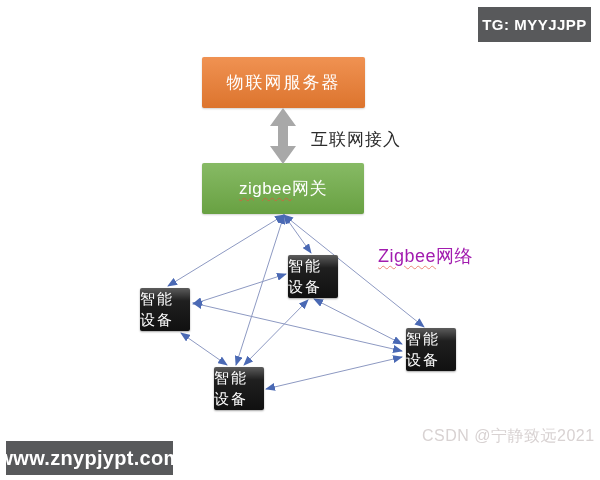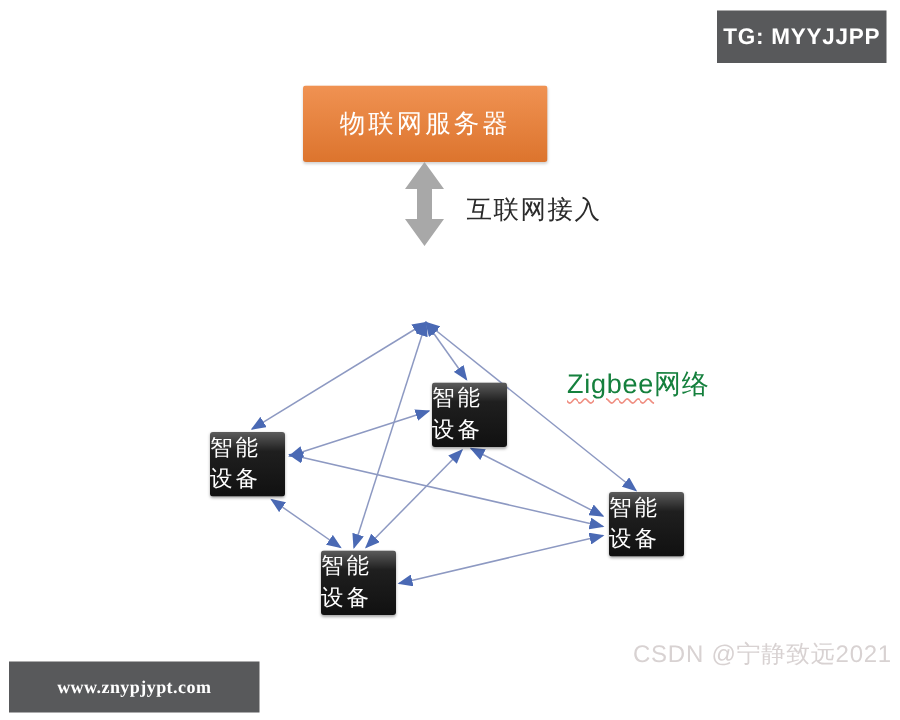--- a/index.html
+++ b/index.html
@@ -27,39 +27,42 @@
     position:absolute;display:flex;flex-direction:column;align-items:flex-start;justify-content:center;
     color:#fff;font-size:15px;line-height:1.35;letter-spacing:2px;border-radius:2px;
     background-image:linear-gradient(180deg,rgba(255,255,255,.30),rgba(255,255,255,.04) 30%,rgba(0,0,0,.25));
     box-shadow:0 1px 2px rgba(0,0,0,.35);
   }
   .badge{
     position:absolute;display:flex;align-items:center;justify-content:center;
     color:#fff;font-weight:bold;
   }
   .tg-badge{left:478px;top:7px;width:113px;height:35px;font-size:15px;letter-spacing:.5px;}
-  .site-badge{left:6px;top:441px;width:167px;height:34px;font-size:12px;letter-spacing:.3px;font-family:Liberation Serif, serif;}
+  .site-badge{left:6px;top:441px;width:167px;height:34px;font-size:20px;letter-spacing:.3px;}
   .watermark{position:absolute;left:422px;top:426px;font-size:16px;letter-spacing:.5px;white-space:nowrap;}
   svg.overlay{position:absolute;left:0;top:0;pointer-events:none;}
 </style>
 </head>
 <body>
 
 <div class="canvas">
 
   <div class="badge tg-badge" style="background-color: rgb(88, 89, 91);">TG: MYYJJPP</div>
 
   <div class="node-box server-box" style="background-color: rgb(237, 125, 49);">
     <span>物联网服务器</span>
   </div>
 
   <div class="free-label link-label" style="color: rgb(43, 43, 43);">互联网接入</div>
 
+  <div class="node-box gateway-box" style="background-color: rgb(112, 173, 71);">
+    <span><span class="spell">zigbee</span><span>网关</span></span>
+  </div>
 
-  <div class="free-label network-label" style="color: #15803d;">
+  <div class="free-label network-label" style="color: #a21caf;">
     <span class="spell">Zigbee</span><span>网络</span>
   </div>
 
   <svg class="overlay" width="600" height="480" viewBox="0 0 600 480">
     <defs>
       <marker id="ah-end" markerWidth="10" markerHeight="8" refX="9" refY="4" orient="auto" markerUnits="userSpaceOnUse">
         <path d="M0,0 L10,4 L0,8 Z" fill="#4A69B4"></path>
       </marker>
       <marker id="ah-start" markerWidth="10" markerHeight="8" refX="9" refY="4" orient="auto-start-reverse" markerUnits="userSpaceOnUse">
         <path d="M0,0 L10,4 L0,8 Z" fill="#4A69B4"></path>

